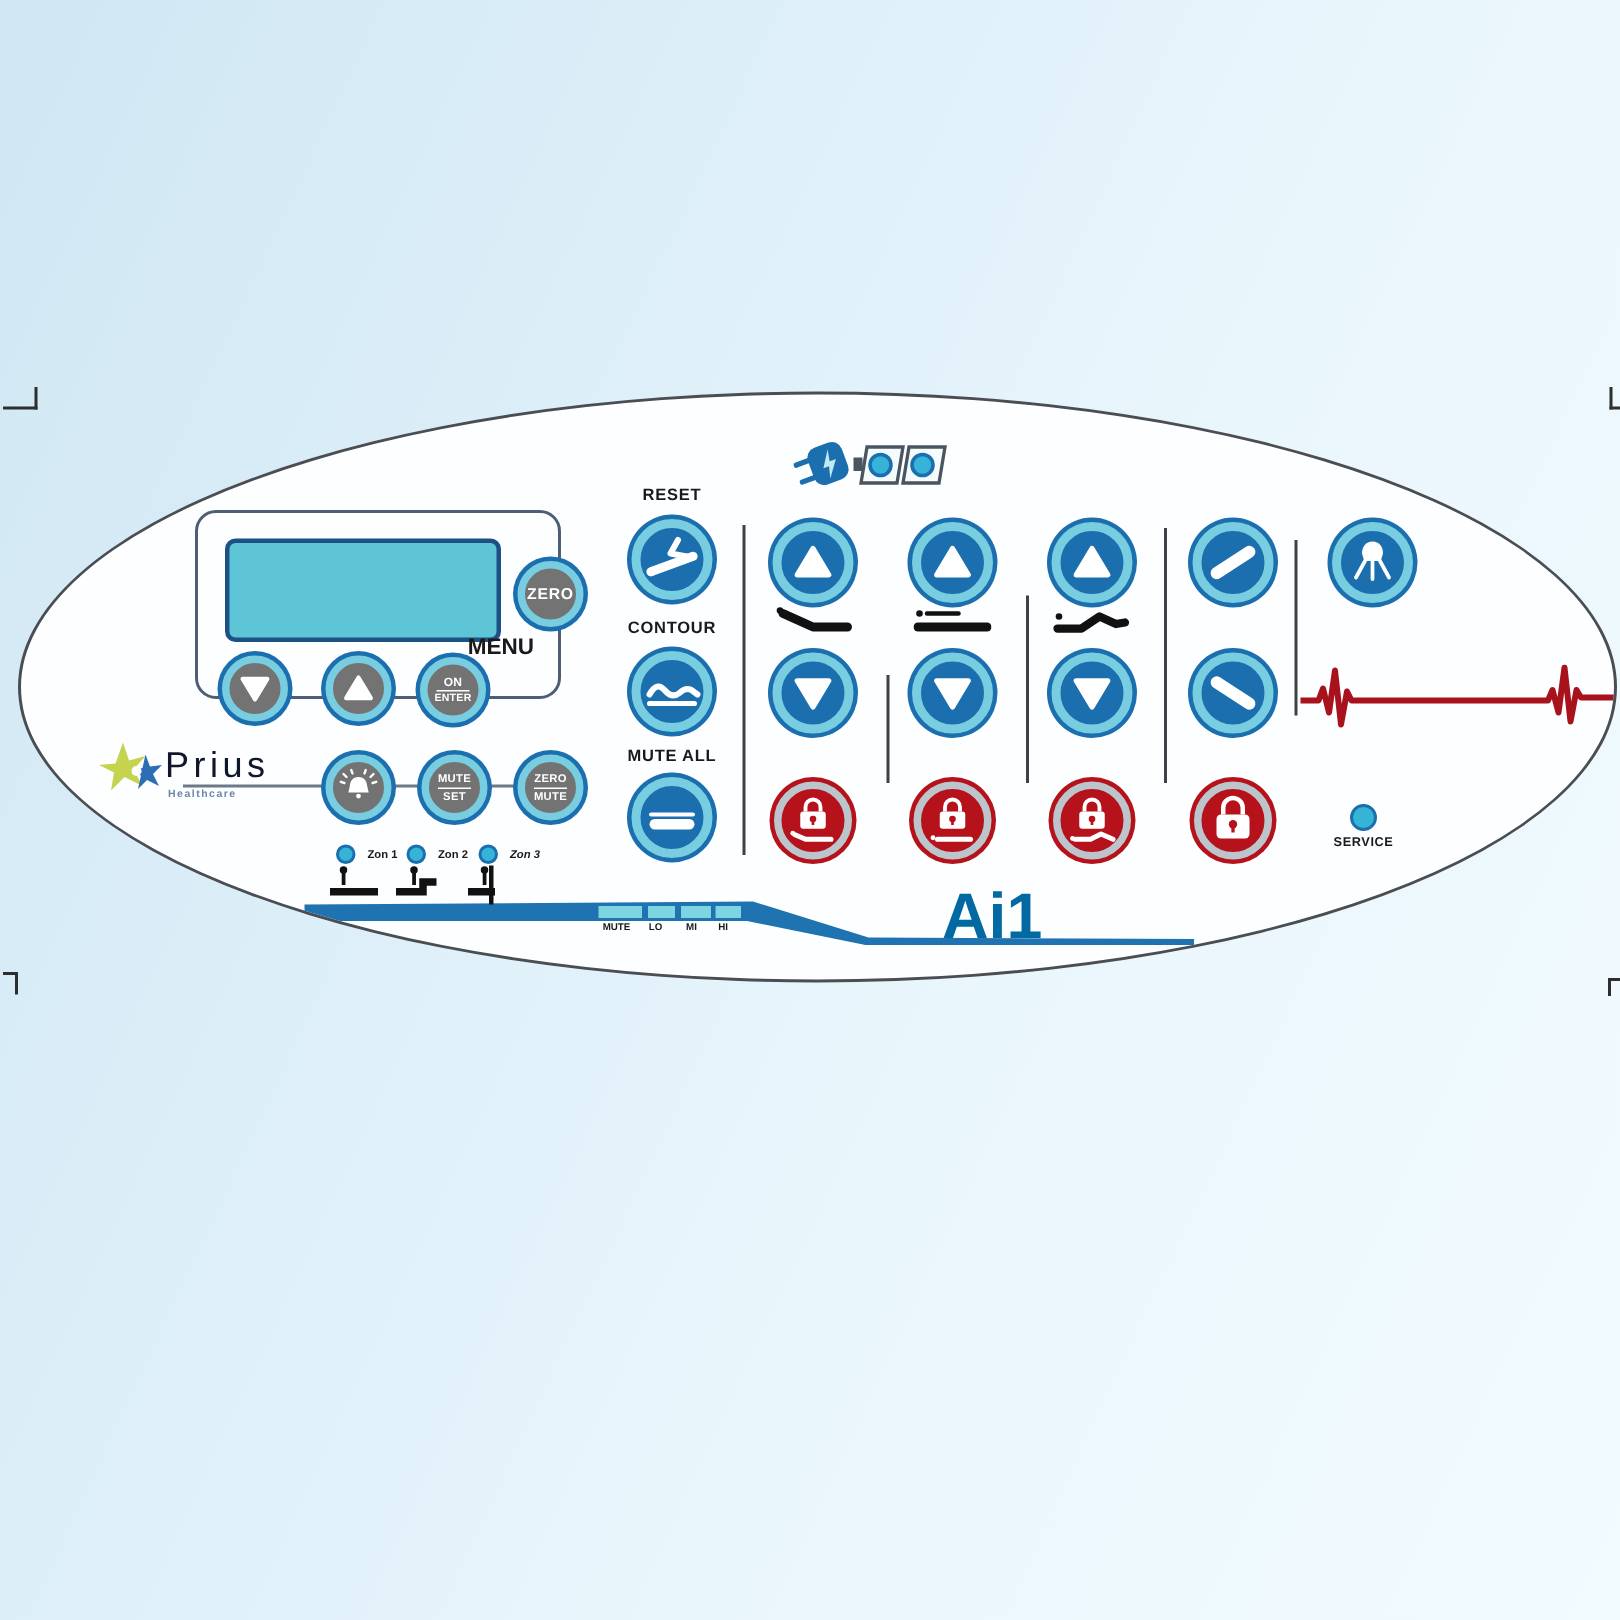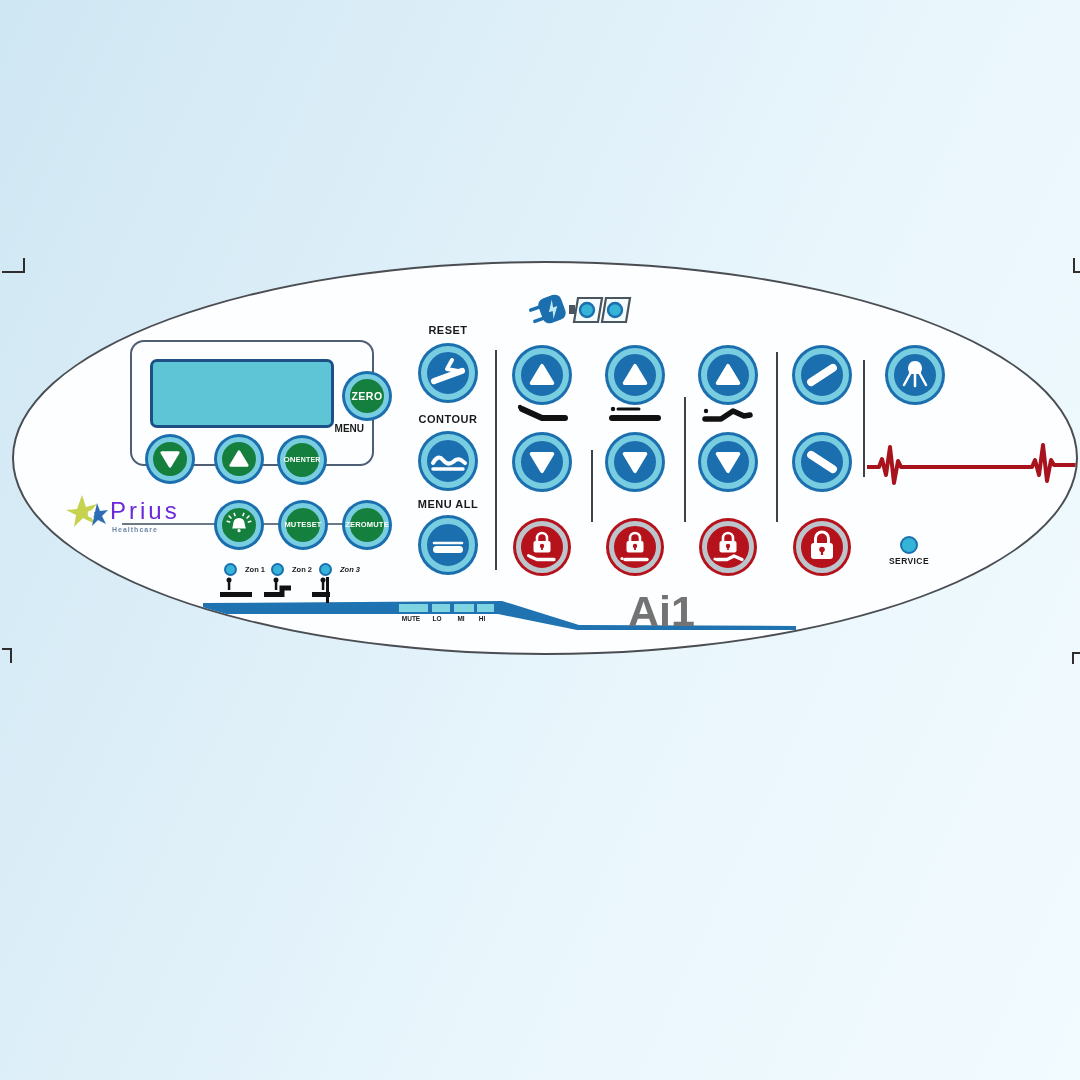--- a/index.html
+++ b/index.html
@@ -15,28 +15,28 @@
   .panel{
     position:absolute;left:12px;top:261px;width:1066px;height:394px;
     border-radius:50%;background:#fcfeff;border:2px solid #4a4d52;
     overflow:hidden;box-sizing:border-box;
   }
   
   .btn{border-radius:50%;display:flex;align-items:center;justify-content:center;
        box-sizing:content-box;cursor:pointer;position:absolute;}
   .btn-blue{width:42px;height:42px;background:#1b6fae;border:6px solid #79cde0;
             box-shadow:0 0 0 3px #1b6fae;}
-  .btn-sm{width:34px;height:34px;background:#15803d;border:5px solid #79cde0;
+  .btn-sm{width:34px;height:34px;background:#737373;border:5px solid #79cde0;
           box-shadow:0 0 0 3px #1b6fae;align-items:center;}
   .btn-red{width:42px;height:42px;background:#b5121b;border:5px solid #bcc4cc;
            box-shadow:0 0 0 3px #b5121b;}
   .btn-cpr{width:76px;height:76px;background:#b5121b;border:9px solid #bcc4cc;
            box-shadow:0 0 0 2px #878d95;color:#fff;font-weight:bold;
            font-size:25px;letter-spacing:1px;}
-  .two{flex-direction:row;color:#fff;font-weight:bold;font-size:7.5px;
+  .two{flex-direction:column;color:#fff;font-weight:bold;font-size:7.5px;
        letter-spacing:.2px;line-height:1.15;text-align:center;}
   .two .rule{width:22px;border-top:1.5px solid #fff;margin:1px 0;}
   .lbl{position:absolute;color:#1a1a1a;font-weight:bold;text-align:center;}
   .divider{position:absolute;width:2px;background:#3d4248;}
   .zone{position:absolute;display:flex;align-items:center;gap:8px;}
   .zone .dot{width:9px;height:9px;border-radius:50%;background:#35b4d8;border:2px solid #1b6fae;}
   .zone .ztext{font-size:7.5px;font-weight:bold;color:#1a1a1a;}
   .white-txt{color:#fff;font-weight:bold;}
 </style>
 </head>
@@ -56,21 +56,21 @@
       <rect x="215" y="11" width="29" height="8" fill="#7fd4e2"></rect>
       <rect x="248" y="11" width="18" height="8" fill="#7fd4e2"></rect>
       <rect x="270" y="11" width="20" height="8" fill="#7fd4e2"></rect>
       <rect x="293" y="11" width="17" height="8" fill="#7fd4e2"></rect>
     </svg>
     <div class="lbl" style="left:381px;top:352px;width:32px;font-size:6.5px;">MUTE</div>
     <div class="lbl" style="left:414px;top:352px;width:18px;font-size:6.5px;">LO</div>
     <div class="lbl" style="left:438px;top:352px;width:18px;font-size:6.5px;">MI</div>
     <div class="lbl" style="left:460px;top:352px;width:16px;font-size:6.5px;">HI</div>
 
-    <div class="abs" style="left:614px;top:324px;font-size:43px;font-weight:800;color:#737373;">Ai1</div>
+    <div class="abs" style="left:614px;top:324px;font-size:43px;font-weight:800;color:#0369a1;">Ai1</div>
 
     <svg class="abs" style="left:510px;top:26px;" width="120" height="42" viewBox="0 0 120 42">
       <g transform="rotate(-20 28 20)">
         <rect x="6" y="12" width="12" height="3.5" rx="1.5" fill="#1b6fae"></rect>
         <rect x="6" y="24" width="12" height="3.5" rx="1.5" fill="#1b6fae"></rect>
         <rect x="16" y="7" width="24" height="26" rx="7" fill="#1b6fae"></rect>
         <polygon points="31,11 24,22 28,22 26,30 34,19 29.5,19" fill="#bfeaf2"></polygon>
       </g>
       <g>
         <rect x="45" y="16" width="6" height="9" fill="#4a5560"></rect>
@@ -78,21 +78,21 @@
         <circle cx="63" cy="21" r="7" fill="#35b4d8" stroke="#1b6fae" stroke-width="2.4"></circle>
       </g>
       <g>
         <polygon points="82,9 106,9 102,33 78,33" fill="#f4fbfd" stroke="#4a5560" stroke-width="2.2"></polygon>
         <circle cx="91" cy="21" r="7" fill="#35b4d8" stroke="#1b6fae" stroke-width="2.4"></circle>
       </g>
     </svg>
 
     <div class="abs" style="left:116px;top:77px;width:240px;height:122px;border:2px solid #4e5e74;border-radius:14px;"></div>
     <div class="abs" style="left:136px;top:96px;width:178px;height:63px;background:#5ec5d6;border:3px solid #1d5186;border-radius:7px;"></div>
-    <div class="lbl" style="left:290px;top:160px;width:60px;font-size:10px;text-align:right;">MENU</div>
+    <div class="lbl" style="left:290px;top:160px;width:60px;font-size:15px;text-align:center;">MENU</div>
 
     <div class="btn btn-sm" style="left:331px;top:111px;">
       <span class="white-txt" style="font-size:10.5px;letter-spacing:.5px;">ZERO</span>
     </div>
 
     <div class="abs" style="left:108px;top:260px;width:247px;height:2px;background:#6e7987;"></div>
 
     <div class="btn btn-sm" style="left:134px;top:174px;">
       <svg width="22" height="22" viewBox="0 0 24 24">
         <path d="M12 20 L3 5 H21 Z" fill="#fff" stroke="#fff" stroke-width="3" stroke-linejoin="round"></path>
@@ -107,21 +107,21 @@
       <span style="font-size:8px;">ON</span>
       <i class="rule"></i>
       <span style="font-size:7px;">ENTER</span>
     </div>
 
     <svg class="abs" style="left:50px;top:230px;" width="50" height="54" viewBox="0 0 50 54">
       <polygon points="18,2 22,14 33,11 25,20 31,31 19,25 10,34 12,22 2,17 13,16" fill="#c6d34f"></polygon>
       <polygon points="33,10 36,18 44,17 38,23 42,31 34,27 28,33 30,24 23,21 31,19" fill="#2d6db5"></polygon>
       <circle cx="27" cy="21" r="3.4" fill="#fff"></circle>
     </svg>
-    <div class="abs" style="left:96px;top:234px;font-size:24px;color:#6d28d9;letter-spacing:3px;font-weight:500;">Prius</div>
+    <div class="abs" style="left:96px;top:234px;font-size:24px;color:#0f172a;letter-spacing:3px;font-weight:500;">Prius</div>
     <div class="abs" style="left:98px;top:263px;font-size:7px;color:#6f86a8;letter-spacing:1px;font-weight:bold;">Healthcare</div>
 
     <div class="btn btn-sm" style="left:203px;top:240px;">
       <svg width="26" height="26" viewBox="0 0 26 26">
         <path d="M13,6 c-3.8,0 -5.6,2.8 -5.8,6.2 L6.2,16.4 H19.8 L18.8,12.2 C18.6,8.8 16.8,6 13,6 Z" fill="#fff"></path>
         <circle cx="13" cy="18.7" r="1.6" fill="#fff"></circle>
         <g stroke="#fff" stroke-width="1.6" stroke-linecap="round">
           <line x1="5" y1="6" x2="3" y2="4"></line>
             <line x1="3.6" y1="10" x2="1.2" y2="9.2"></line>
           <line x1="21" y1="6" x2="23" y2="4"></line>
@@ -187,21 +187,21 @@
         <circle cx="6" cy="29" r="2.2" fill="#fff"></circle>
       </svg>
     </div>
     <div class="lbl" style="left:394px;top:150px;width:80px;font-size:11px;letter-spacing:.5px;">CONTOUR</div>
     <div class="btn btn-blue" style="left:407px;top:171px;">
       <svg width="40" height="40" viewBox="0 0 40 40">
         <path d="M5,22 q5,-9 10,-3 t10,2 q4,-4 8,-2 l4,3" fill="none" stroke="#fff" stroke-width="4" stroke-linecap="round"></path>
         <path d="M5,28 H35" stroke="#fff" stroke-width="3.4" stroke-linecap="round"></path>
       </svg>
     </div>
-    <div class="lbl" style="left:390px;top:235px;width:88px;font-size:11px;letter-spacing:.5px;">MENU ALL</div>
+    <div class="lbl" style="left:390px;top:235px;width:88px;font-size:11px;letter-spacing:.5px;">MUTE ALL</div>
     <div class="btn btn-blue" style="left:407px;top:255px;">
       <svg width="40" height="40" viewBox="0 0 40 40">
         <path d="M6,18 H34" stroke="#fff" stroke-width="2.6" stroke-linecap="round"></path>
         <rect x="5" y="21" width="30" height="7" rx="3.5" fill="#fff"></rect>
       </svg>
     </div>
 
     <div class="btn btn-blue" style="left:501px;top:85px;">
       <svg width="28" height="28" viewBox="0 0 24 24">
           <path d="M12 4 L21 19 H3 Z" fill="#fff" stroke="#fff" stroke-width="3" stroke-linejoin="round"></path>

